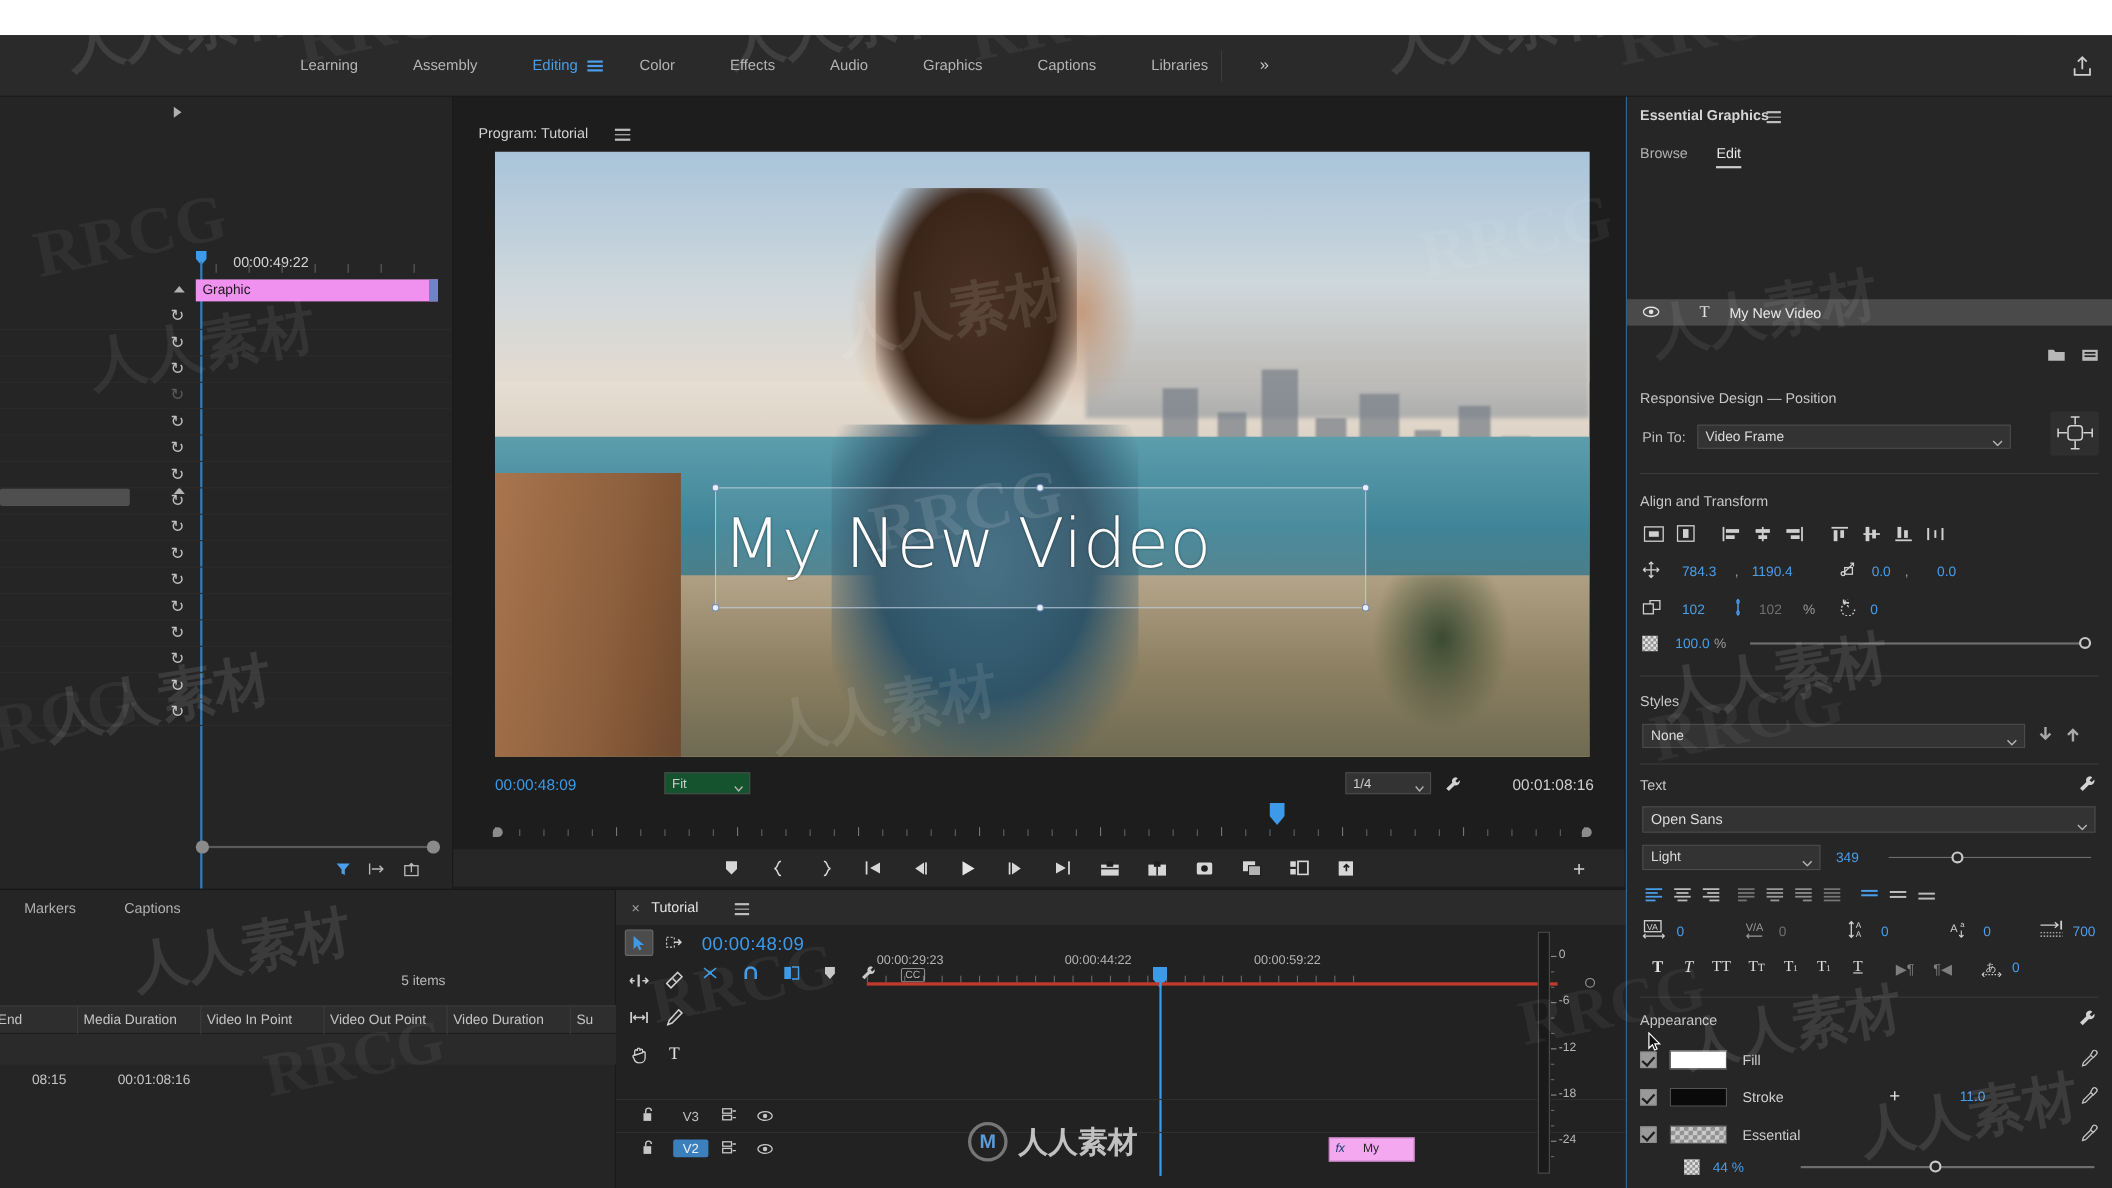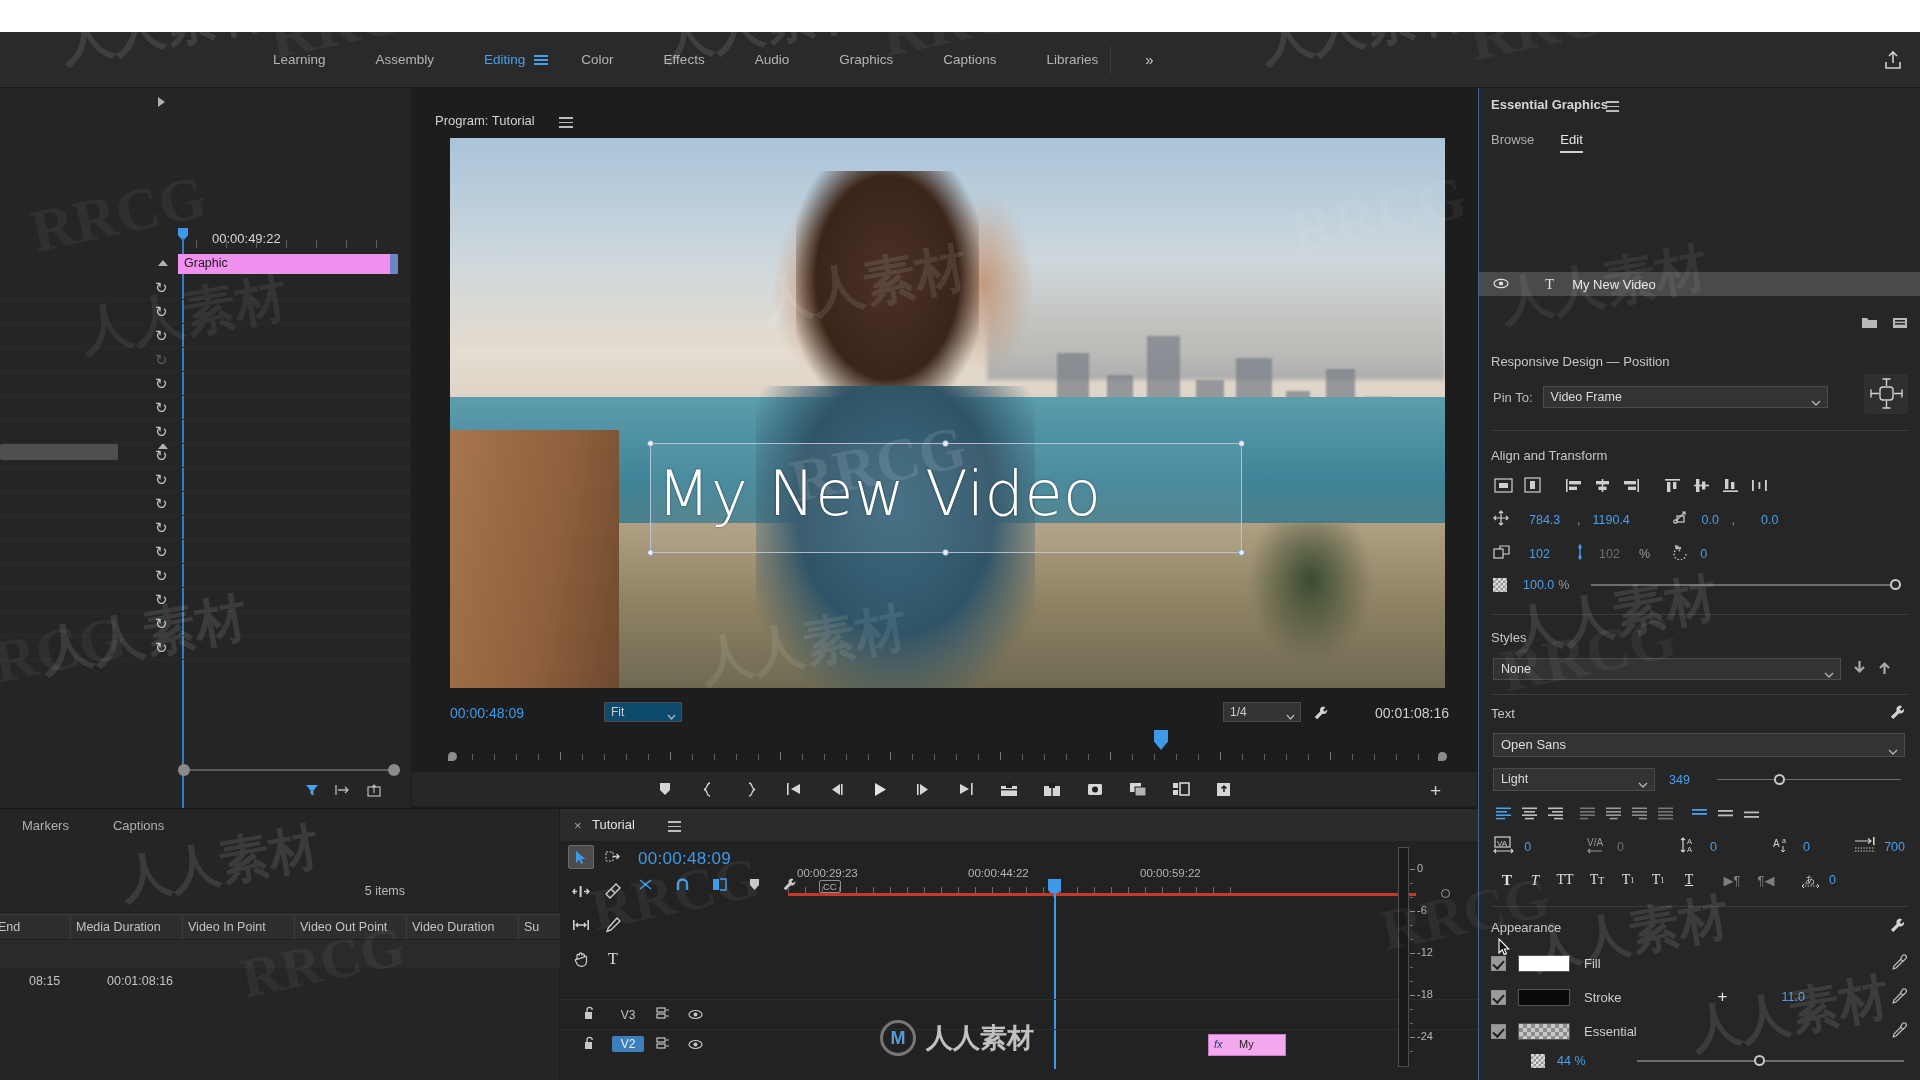--- a/index.html
+++ b/index.html
@@ -96,21 +96,21 @@
   .title-box .hnd { position:absolute; width:7px; height:7px; background:#e8eef8;
                     border:1px solid #6f8db5; border-radius:50%; }
   .title-text { position:absolute; left:6px; top:-5px; width:100%; color:#fff;
                 font-size:62px; line-height:110px; font-weight:300;
                 text-shadow:0 0 2px rgba(0,0,0,.55); white-space:nowrap;
                 font-family:"DejaVu Sans", sans-serif; letter-spacing:.5px; }
 
   .pm-ctlrow { position:absolute; left:0; top:610px; width:100%; height:32px; }
   .pm-tc-in { position:absolute; left:38px; top:7px; color:#3c9ae8; font-size:14px; }
   .pm-fit { position:absolute; left:192px; top:4px; width:78px; height:20px;
-            background:#0c4a6e; border:1px solid #4a4a4a; color:#cfcfcf; font-size:12px; padding:2px 6px; }
+            background:#14532d; border:1px solid #4a4a4a; color:#cfcfcf; font-size:12px; padding:2px 6px; }
   .pm-fit .cv { position:absolute; right:5px; top:6px; }
   .pm-qual { position:absolute; right:176px; top:4px; width:78px; height:20px;
              background:#333; border:1px solid #4a4a4a; color:#cfcfcf; font-size:12px; padding:2px 6px; }
   .pm-qual .cv { position:absolute; right:5px; top:6px; }
   .pm-wrench { position:absolute; right:148px; top:7px; }
   .pm-tc-out { position:absolute; right:28px; top:7px; color:#cfcfcf; font-size:14px; }
   .pm-bar { position:absolute; left:38px; top:650px; width:995px; height:22px; }
   .pm-ticks { position:absolute; left:0; top:14px; width:100%; height:8px; }
   .pm-ticks i { position:absolute; top:2px; width:1px; height:6px; background:#606060; }
   .pm-ticks i.big { top:0; height:8px; background:#767676; }

